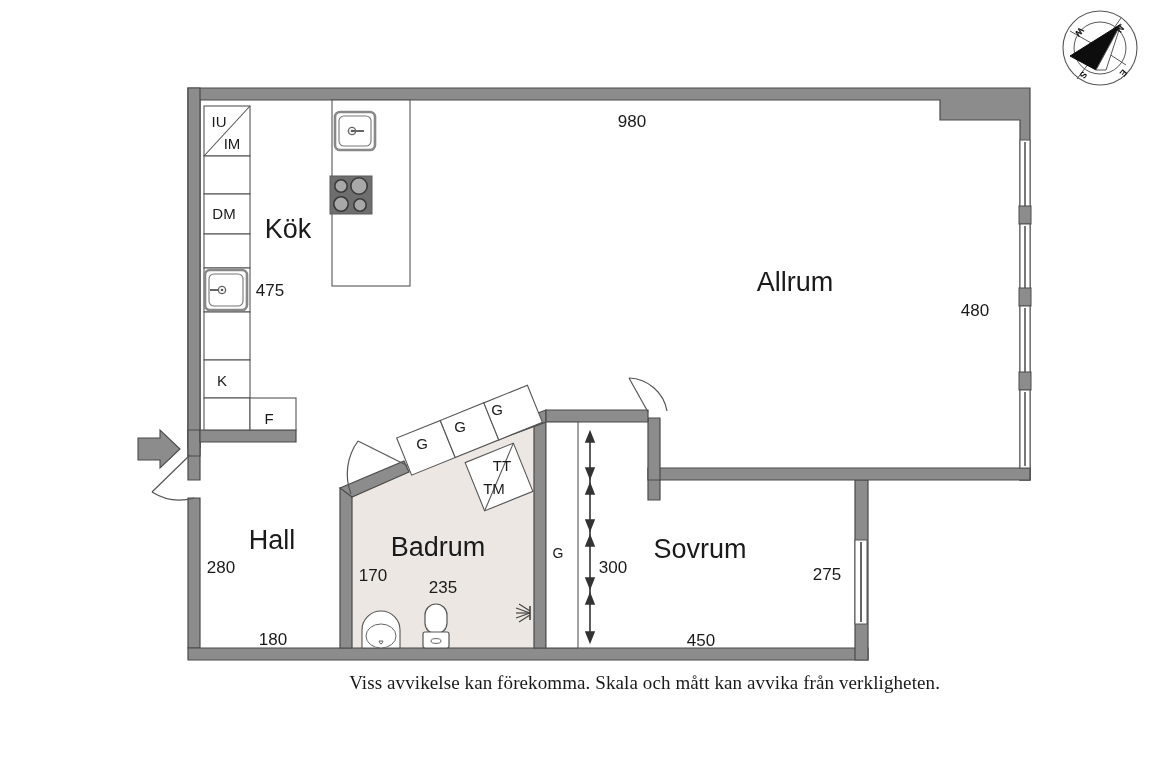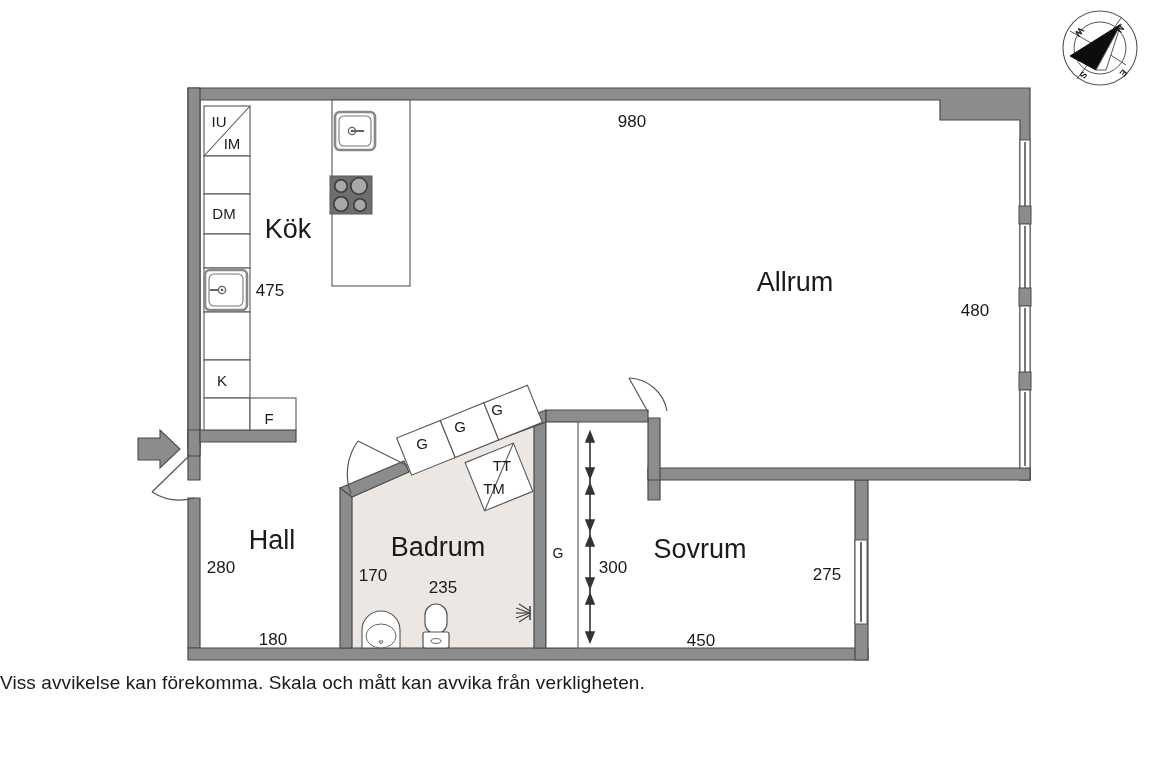--- a/index.html
+++ b/index.html
@@ -51,22 +51,22 @@
   .txt-compass {
     font-family: "Liberation Sans", sans-serif;
     font-size: 9px;
     fill: #111111;
   }
   .caption {
     position: absolute;
     left: 0;
     top: 672px;
     width: 940px;
-    text-align: left;
-    font-family: Liberation Sans, sans-serif;
+    text-align: right;
+    font-family: Liberation Serif, serif;
     font-size: 19px;
     color: #1a1a1a;
     letter-spacing: 0.1px;
   }
 </style>
 </head>
 <body>
 
 <div id="plan-root">
 

